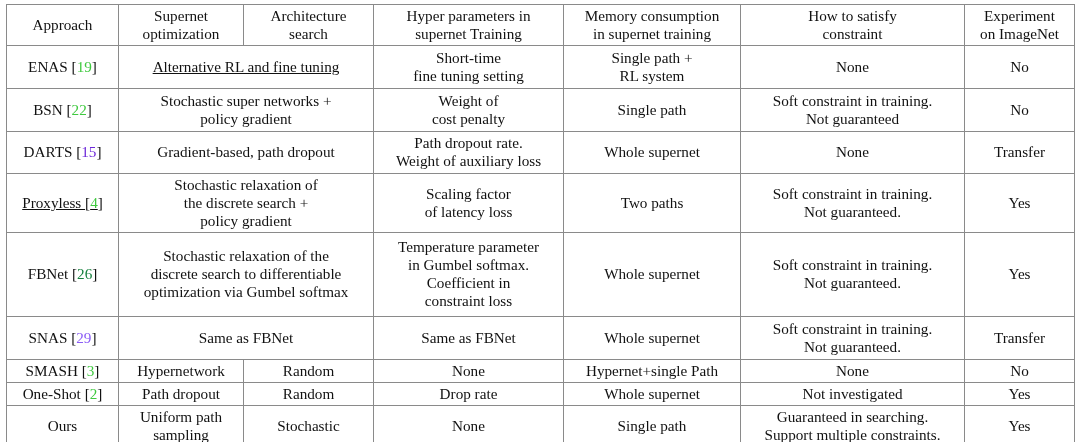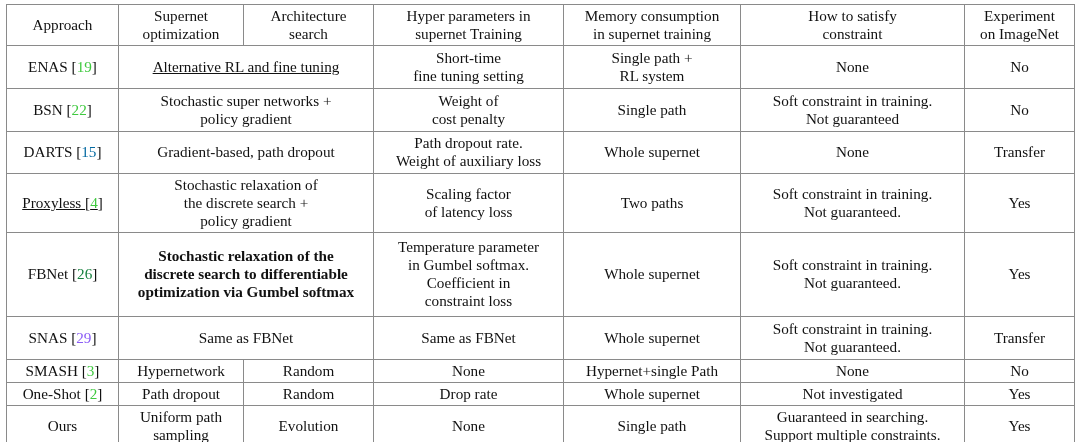--- a/index.html
+++ b/index.html
@@ -106,21 +106,21 @@
           <td style="border-color: rgb(138, 138, 138);">
             <span class="ln">Soft constraint in training.</span>
             <span class="ln">Not guaranteed</span>
           </td>
           <td style="border-color: rgb(138, 138, 138);">
             <span class="ln">No</span>
           </td>
         </tr>
         <tr style="height: 42px;">
           <td style="border-color: rgb(138, 138, 138);">
-            <span class="ln">DARTS <span class="cite">[<b style="color: #0369a1;">15</b>]</span></span>
+            <span class="ln">DARTS <span class="cite">[<b style="color: #6d28d9;">15</b>]</span></span>
           </td>
           <td colspan="2" style="border-color: rgb(138, 138, 138);">
             <span class="ln">Gradient-based, path dropout</span>
           </td>
           <td style="border-color: rgb(138, 138, 138);">
             <span class="ln">Path dropout rate.</span>
             <span class="ln">Weight of auxiliary loss</span>
           </td>
           <td style="border-color: rgb(138, 138, 138);">
             <span class="ln">Whole supernet</span>
@@ -153,21 +153,21 @@
             <span class="ln">Not guaranteed.</span>
           </td>
           <td style="border-color: rgb(138, 138, 138);">
             <span class="ln">Yes</span>
           </td>
         </tr>
         <tr style="height: 84px;">
           <td style="border-color: rgb(138, 138, 138);">
             <span class="ln">FBNet <span class="cite">[<b style="color: #15803d;">26</b>]</span></span>
           </td>
-          <td colspan="2" style="border-color: rgb(138, 138, 138); font-weight: bold;">
+          <td colspan="2" style="border-color: rgb(138, 138, 138);">
             <span class="ln">Stochastic relaxation of the</span>
             <span class="ln">discrete search to differentiable</span>
             <span class="ln">optimization via Gumbel softmax</span>
           </td>
           <td style="border-color: rgb(138, 138, 138);">
             <span class="ln">Temperature parameter</span>
             <span class="ln">in Gumbel softmax.</span>
             <span class="ln">Coefficient in</span>
             <span class="ln">constraint loss</span>
           </td>
@@ -251,21 +251,21 @@
         </tr>
         <tr style="height: 38px;">
           <td style="border-color: rgb(138, 138, 138);">
             <span class="ln">Ours</span>
           </td>
           <td style="border-color: rgb(138, 138, 138);">
             <span class="ln">Uniform path</span>
             <span class="ln">sampling</span>
           </td>
           <td style="border-color: rgb(138, 138, 138);">
-            <span class="ln">Evolution</span>
+            <span class="ln">Stochastic</span>
           </td>
           <td style="border-color: rgb(138, 138, 138);">
             <span class="ln">None</span>
           </td>
           <td style="border-color: rgb(138, 138, 138);">
             <span class="ln">Single path</span>
           </td>
           <td style="border-color: rgb(138, 138, 138);">
             <span class="ln">Guaranteed in searching.</span>
             <span class="ln">Support multiple constraints.</span>

